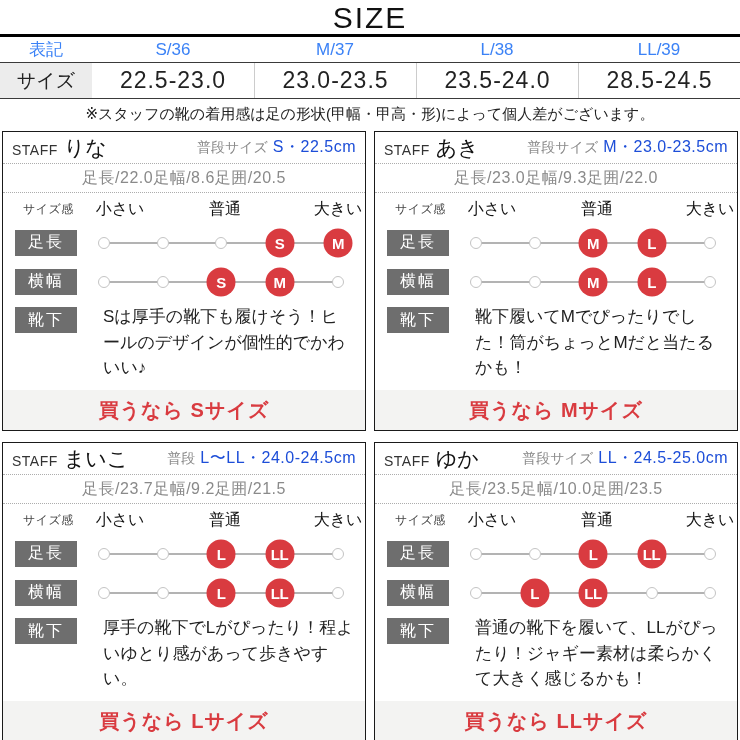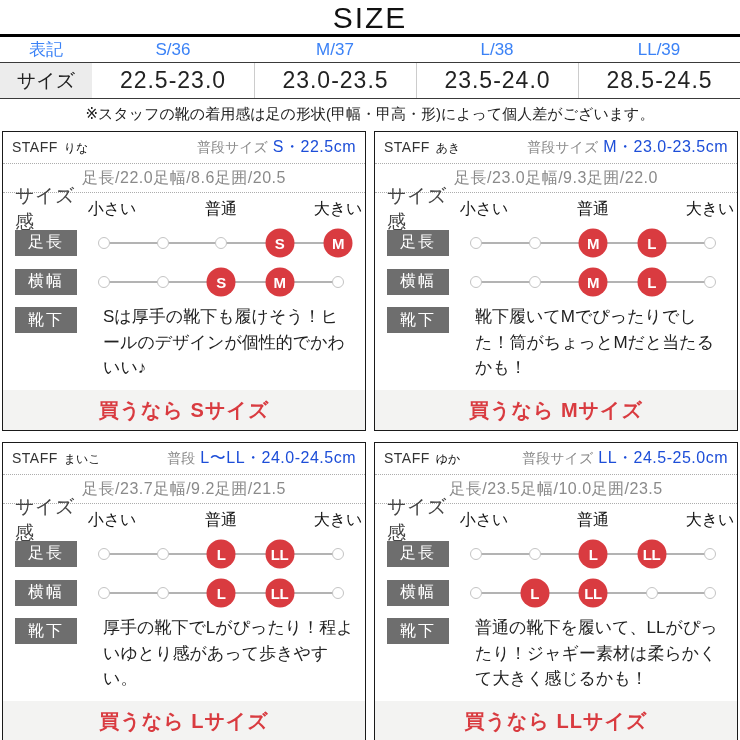--- a/index.html
+++ b/index.html
@@ -28,30 +28,30 @@
   
   .panels { display:grid; grid-template-columns:364px 364px; grid-template-rows:300px 300px;
             column-gap:8px; row-gap:11px; padding:0 2px; }
   .panel { border:1.5px solid #1a1a1a; box-sizing:border-box; display:flex; flex-direction:column;
            background:#fff; }
 
   .p-header { height:31px; flex:none; display:flex; align-items:center; gap:5px;
               padding:0 9px; border-bottom:1px dotted #adadad; }
   .staff-group { display:flex; align-items:baseline; gap:6px; }
   .staff-label { font-size:14px; color:#333; letter-spacing:0.5px; }
-  .staff-name  { font-size:12px; color:#111; }
+  .staff-name  { font-size:21px; color:#111; }
   .usual-label { font-size:14px; color:#8a8a8a; margin-left:auto; white-space:nowrap; }
   .usual-value { font-size:16px; color:#1d4ed8; letter-spacing:0.5px; white-space:nowrap; }
 
   .p-meas { height:28px; flex:none; display:flex; align-items:center; justify-content:center;
             border-bottom:1px dotted #adadad; color:#8a8a8a; font-size:16px; letter-spacing:0.5px;
             padding:0 4px; }
 
   .p-scale { height:28px; flex:none; display:flex; align-items:center; margin-top:2px; }
-  .scale-title { width:62px; margin-left:12px; flex:none; font-size:19px; color:#444;
+  .scale-title { width:62px; margin-left:20px; flex:none; font-size:12px; color:#444;
                  letter-spacing:0.5px; }
   .scale-track { position:relative; flex:1; height:100%; margin:0 27px; }
   .scale-label { position:absolute; top:50%; transform:translate(-50%,-50%); font-size:16px;
                  color:#111; white-space:nowrap; }
   .sc-l { left:8px; } .sc-c { left:50%; } .sc-r { left:100%; }
 
   .p-slider { height:39px; flex:none; display:flex; align-items:center; }
   .row-label { width:62px; height:26px; flex:none; margin-left:12px; background:#6e6e6e;
                color:#fff; font-size:16px; display:flex; align-items:center; justify-content:center;
                letter-spacing:2px; }

